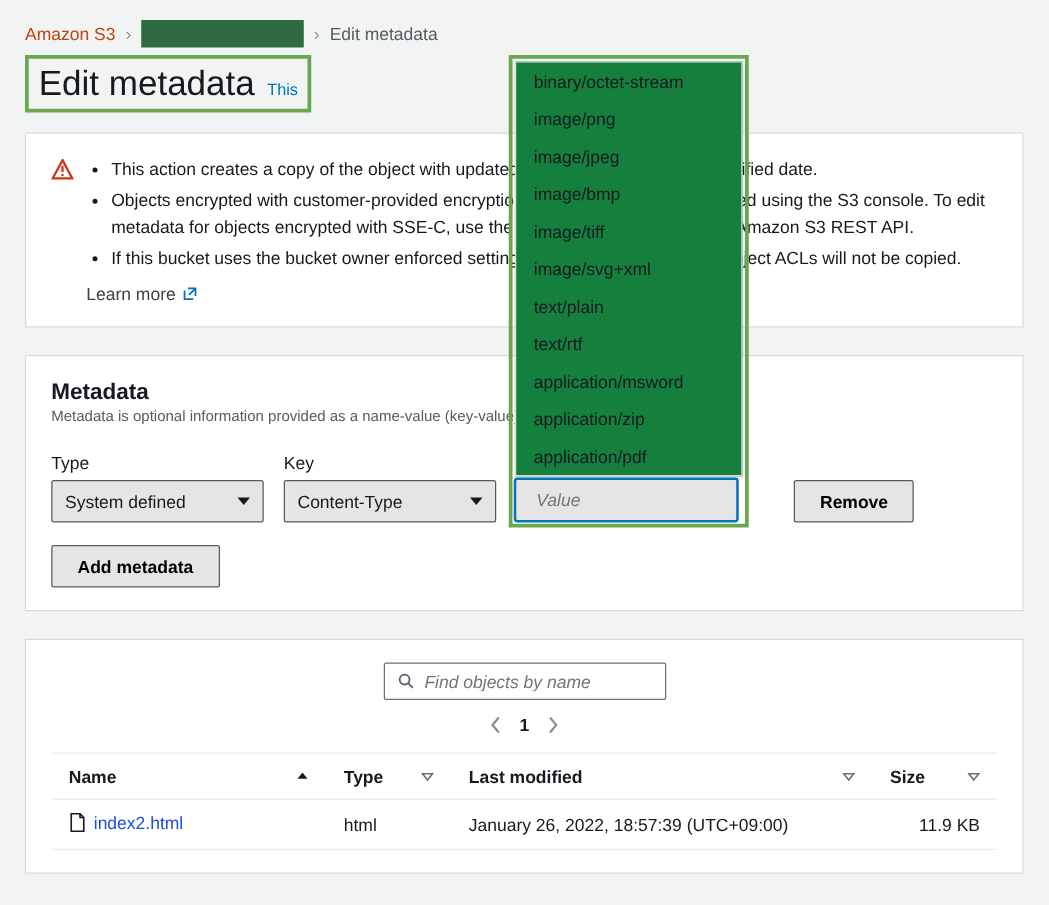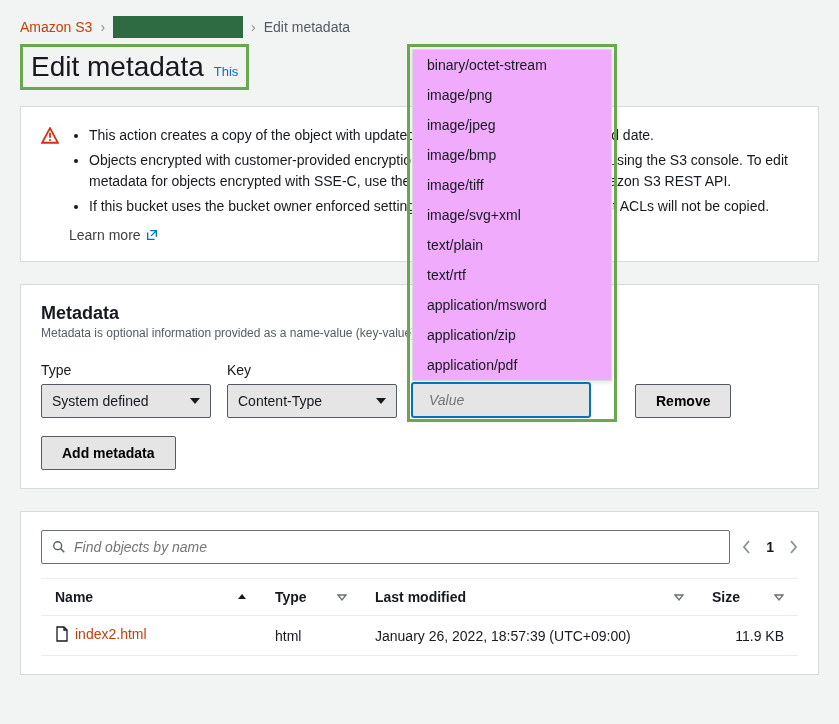--- a/index.html
+++ b/index.html
@@ -26,34 +26,34 @@
 .field { display: flex; flex-direction: column; gap: 6px; }
 .field label { font-size: 14px; color: #16191f; }
 .select, .input, .btn { border: 1px solid #545b64; background: #e5e5e5; padding: 6px 10px; font-size: 14px; height: 34px; border-radius: 2px; }
 .select { display: flex; align-items: center; justify-content: space-between; gap: 10px; cursor: pointer; }
 .select .caret { width: 0; height: 0; border-left: 5px solid transparent; border-right: 5px solid transparent; border-top: 6px solid #16191f; }
 .input { display: flex; align-items: center; gap: 6px; }
 .input input { border: none; outline: none; flex: 1; font-size: 14px; font-style: italic; color: #687078; background: transparent; }
 .input.active { border: 1px solid #0073bb; box-shadow: 0 0 0 1px #0073bb; }
 .btn { cursor: pointer; font-weight: 700; padding: 6px 20px; display:flex; align-items:center; }
 .add-btn { margin-top: 18px; display: inline-flex; }
-.dropdown { position: absolute; background: #f0abfc; border: 1px solid #d5dbdb; width: 200px; box-shadow: 0 2px 4px rgba(0,0,0,0.1); }
+.dropdown { position: absolute; background: #15803d; border: 1px solid #d5dbdb; width: 182px; box-shadow: 0 2px 4px rgba(0,0,0,0.1); }
 .dropdown-wrap { position: relative; }
 .dropdown .opt { padding: 7px 14px; cursor: pointer; }
 .dropdown-scroll { max-height: 370px; overflow-y: auto; scrollbar-width: thin; }
 .objects-box h2 { font-size: 18px; margin-bottom: 16px; }
-.search-row { display: flex; gap: 12px; align-items: center; }
+.search-row { display: flex; gap: 12px; align-items: center; flex-direction: column; }
 .search-input { flex: 1; border: 1px solid #687078; border-radius: 2px; display: flex; align-items: center; gap: 8px; padding: 6px 10px; height: 34px; }
 .search-input input { border: none; outline: none; flex: 1; font-style: italic; color: #687078; font-size: 14px; }
 .pager { display: flex; align-items: center; gap: 14px; color: #545b64; }
 .pager .num { font-weight: 700; color: #16191f; }
 table { width: 100%; border-collapse: collapse; margin-top: 14px; }
 th, td { text-align: left; padding: 10px 14px; border-bottom: 1px solid #eaeded; font-size: 14px; }
 th { font-weight: 700; border-top: 1px solid #eaeded; }
-.file-link { color: #c2410c; cursor: pointer; display: inline-flex; align-items: center; gap: 6px; }
+.file-link { color: #1d4ed8; cursor: pointer; display: inline-flex; align-items: center; gap: 6px; }
 .file-icon { width: 14px; height: 16px; }
 .size-cell { text-align: right; }
 .title-hl { border: 3px solid #6aa84f; padding: 4px 8px; display: inline-flex; align-items:baseline; gap: 10px; }
 .dropdown-hl { border: 3px solid #6aa84f; padding: 2px; }
 .sort-icon { display:inline-block; vertical-align:middle; }
 .th-right { display:flex; justify-content:space-between; align-items:center; }
 svg { display: block; }
 .chev-btn { cursor: pointer; color: #879196; }
 </style>
 </head>

